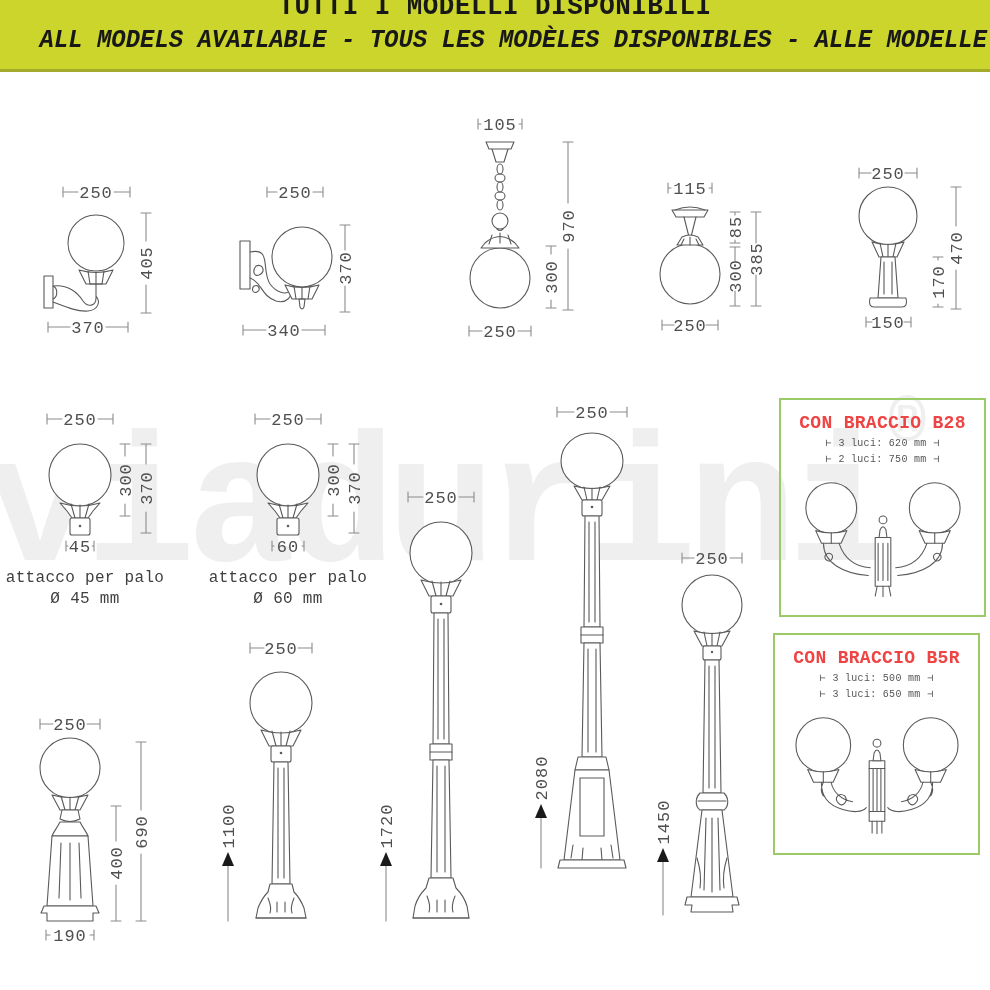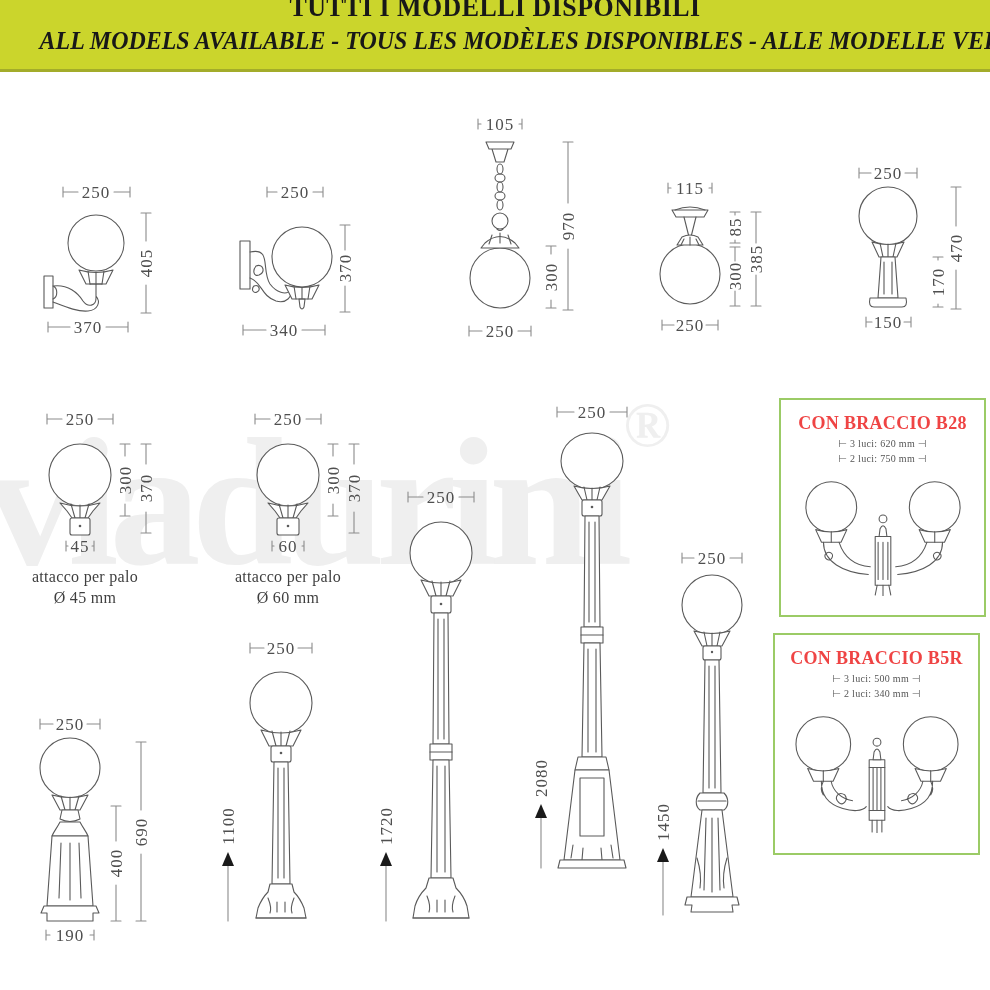--- a/index.html
+++ b/index.html
@@ -1,18 +1,18 @@
 <!DOCTYPE html>
 <html><head>
 <meta charset="utf-8">
 <style>
   html,body { margin:0; padding:0; background:#fff; }
   #stage {
     position:relative; width:990px; height:990px; overflow:hidden;
-    background:#ffffff; font-family:Liberation Serif, serif;
+    background:#ffffff; font-family:Liberation Mono, monospace;
   }
   
   #header {
     position:absolute; left:0; top:0; width:990px; height:72px;
     background:#cbd52c; z-index:3; overflow:hidden; text-align:center;
     border-bottom:3px solid #a3ac2a; box-sizing:border-box;
   }
   #header .l1 {
     margin-top:-8px; font-size:27px; font-weight:bold; color:#181818;
     letter-spacing:.5px; white-space:nowrap; transform:scaleX(.96);
@@ -375,21 +375,21 @@
       <path class="draw" d="M90,70 V108 M95,70 V108 M100,70 V108"></path>
       <path class="fillw" d="M91,64 H99 L98,56 Q95,50 92,56 Z"></path>
       <circle class="fillw" cx="95" cy="46" r="4"></circle>
       <path class="draw" d="M89,114 L87,124 M95,114 V125 M101,114 L103,124"></path>
     </svg>
   </div>
 
   <div class="obox" style="left:773px; top:633px; height:222px;">
     <div class="t">CON BRACCIO B5R</div>
     <div class="o">⊢ 3 luci: 500 mm ⊣</div>
-    <div class="o">⊢ 2 luci: 340 mm ⊣</div>
+    <div class="o">⊢ 3 luci: 650 mm ⊣</div>
     <svg width="186" height="124" viewBox="0 0 190 127">
       <circle class="fillw" cx="40" cy="36" r="28"></circle>
       <circle class="fillw" cx="150" cy="36" r="28"></circle>
       <path class="fillw" d="M24,61 Q40,66 56,61 L50,74 H30 Z"></path>
       <path class="fillw" d="M134,61 Q150,66 166,61 L160,74 H140 Z"></path>
       <path class="draw" d="M40,63 V74 M150,63 V74"></path>
       <path class="draw" d="M38,74 C38,88 44,97 60,102 C70,105 80,105 84,100 M48,74 C50,84 58,92 70,94 M152,74 C152,88 146,97 130,102 C120,105 110,105 106,100 M142,74 C140,84 132,92 120,94 M62,88 C56,84 50,90 56,96 C60,100 66,93 62,88 M128,88 C134,84 140,90 134,96 C130,100 124,93 128,88 M40,74 Q36,82 40,88 M150,74 Q154,82 150,88"></path>
       <rect class="fillw" x="87" y="52" width="16" height="62"></rect>
       <path class="draw" d="M87,60 H103 M87,104 H103 M91,60 V104 M95,60 V104 M99,60 V104"></path>
       <path class="fillw" d="M91,52 H99 L98,44 Q95,38 92,44 Z"></path>

